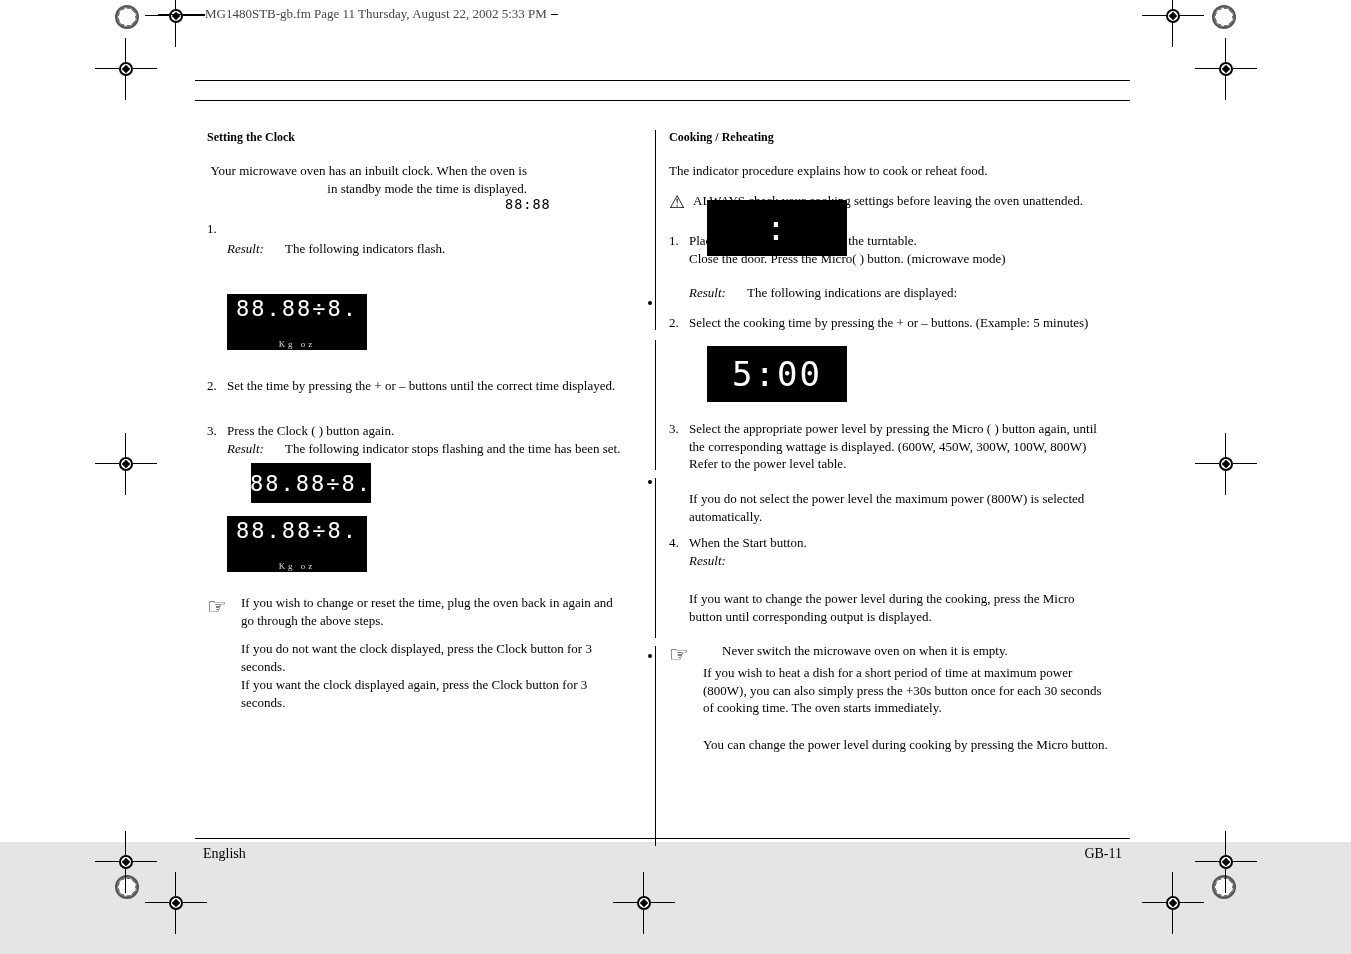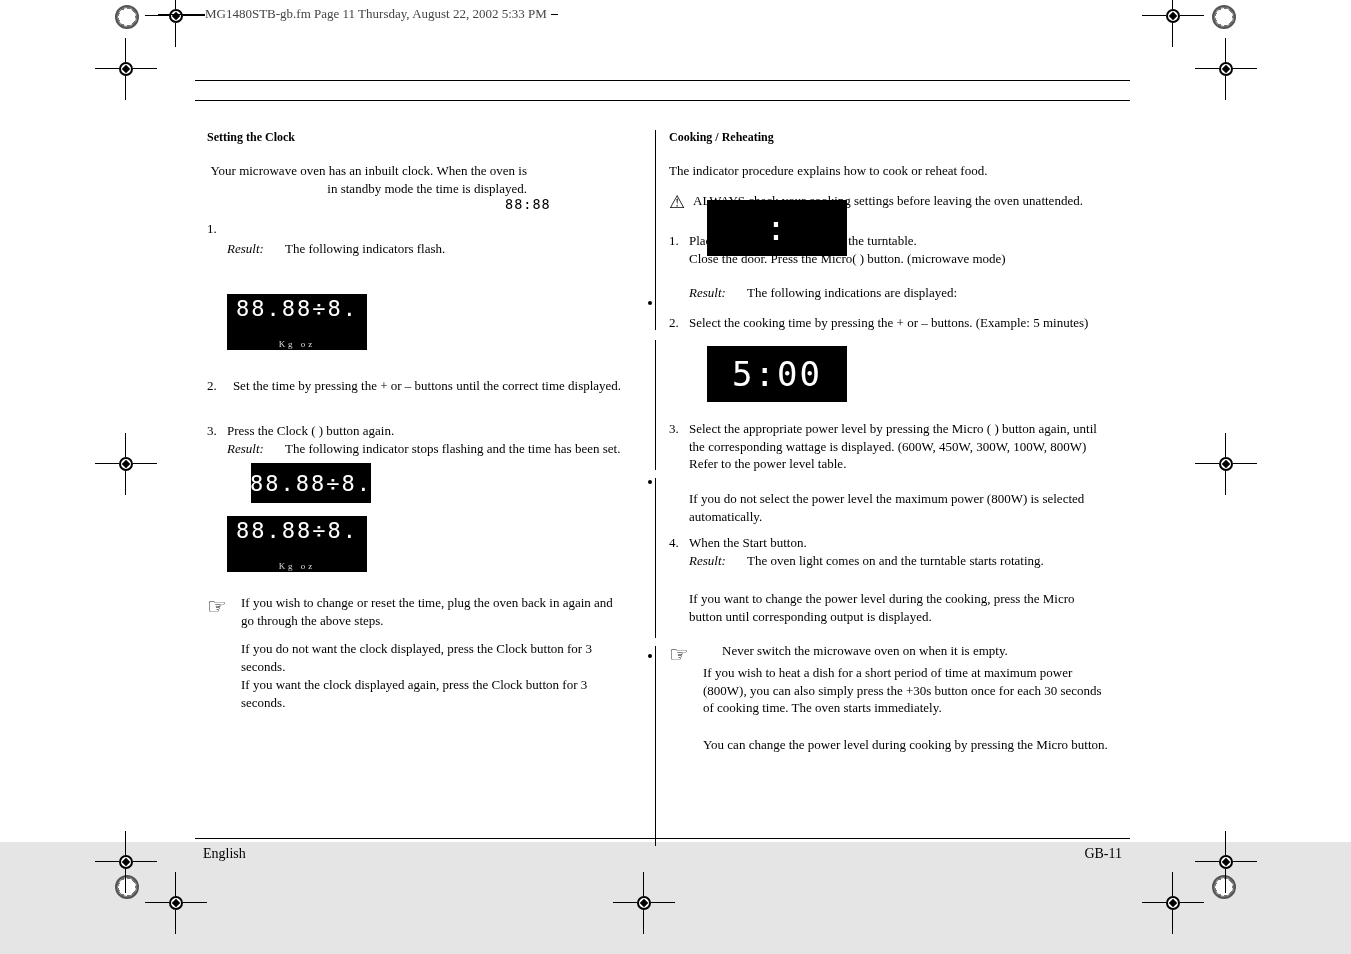--- a/index.html
+++ b/index.html
@@ -280,21 +280,21 @@
   <div class="body-text" style="left:12px; top:140px;">1.</div>
   <div class="body-text" style="left:32px; top:160px; font-style:italic;">Result:</div>
   <div class="body-text" style="left:90px; top:160px; width:340px;">The following indicators flash.</div>
 
   <div class="lcd" style="left:32px; top:214px; width:140px; height:56px;">
     <span class="seg">88.88÷8.</span>
     <span class="sub">Kg      oz</span>
   </div>
 
   <div class="body-text" style="left:12px; top:297px;">2.</div>
-  <div class="body-text" style="left:32px; top:297px; width:400px;text-align:center;">Set the time by pressing the + or – buttons until the correct time displayed.</div>
+  <div class="body-text" style="left:32px; top:297px; width:400px;">Set the time by pressing the + or – buttons until the correct time displayed.</div>
 
   <div class="body-text" style="left:12px; top:342px;">3.</div>
   <div class="body-text" style="left:32px; top:342px; width:400px;">Press the Clock ( ) button again.</div>
   <div class="body-text" style="left:32px; top:360px; font-style:italic;">Result:</div>
   <div class="body-text" style="left:90px; top:360px; width:340px;">The following indicator stops flashing and the time has been set.</div>
 
   <div class="lcd" style="left:56px; top:383px; width:120px; height:40px;">
     <span class="seg">88.88÷8.</span>
   </div>
   <div class="lcd" style="left:32px; top:436px; width:140px; height:56px;">
@@ -332,21 +332,20 @@
 
   <div class="body-text" style="left:474px; top:340px;">3.</div>
   <div class="body-text" style="left:494px; top:340px; width:420px;">Select the appropriate power level by pressing the Micro ( ) button again, until the corresponding wattage is displayed. (600W, 450W, 300W, 100W, 800W) Refer to the power level table.</div>
 
   <div class="bullet" style="left:453px; top:400px;"></div>
   <div class="body-text" style="left:494px; top:410px; width:420px;">If you do not select the power level the maximum power (800W) is selected automatically.</div>
 
   <div class="body-text" style="left:474px; top:454px;">4.</div>
   <div class="body-text" style="left:494px; top:454px; width:410px;">When the Start button.</div>
   <div class="body-text" style="left:494px; top:472px; font-style:italic;">Result:</div>
-  <div class="body-text" style="left:552px; top:472px; width:360px;">The oven light comes on and the turntable starts rotating.</div>
 
   <div class="body-text" style="left:494px; top:510px; width:420px;">If you want to change the power level during the cooking, press the Micro button until corresponding output is displayed.</div>
 
   <div class="bullet" style="left:453px; top:574px;"></div>
 
   <div class="body-text" style="left:474px; top:560px; font-size:22px;">☞</div>
   <div class="body-text" style="left:508px; top:562px; width:410px;margin-left:19px;">Never switch the microwave oven on when it is empty.</div>
   <div class="body-text" style="left:508px; top:584px; width:410px;">If you wish to heat a dish for a short period of time at maximum power (800W), you can also simply press the +30s button once for each 30 seconds of cooking time. The oven starts immediately.</div>
   <div class="body-text" style="left:508px; top:656px; width:410px;">You can change the power level during cooking by pressing the Micro button.</div>
 

